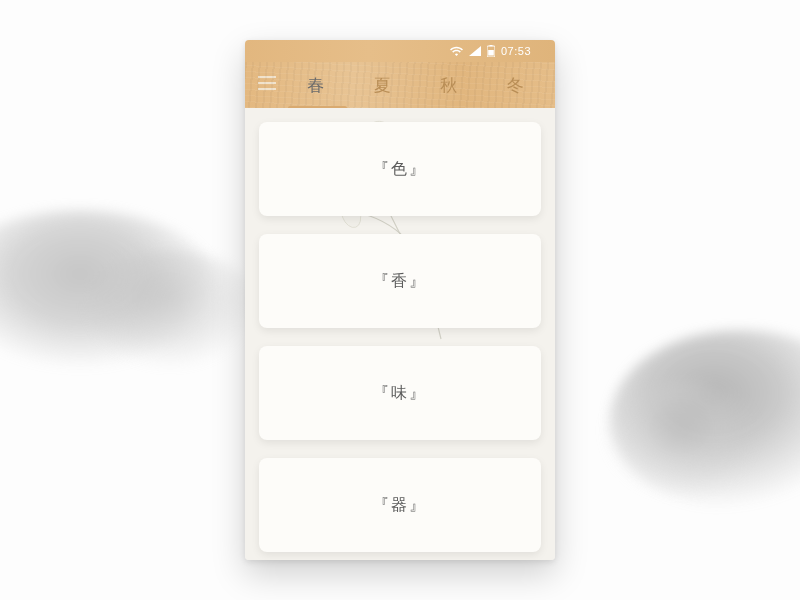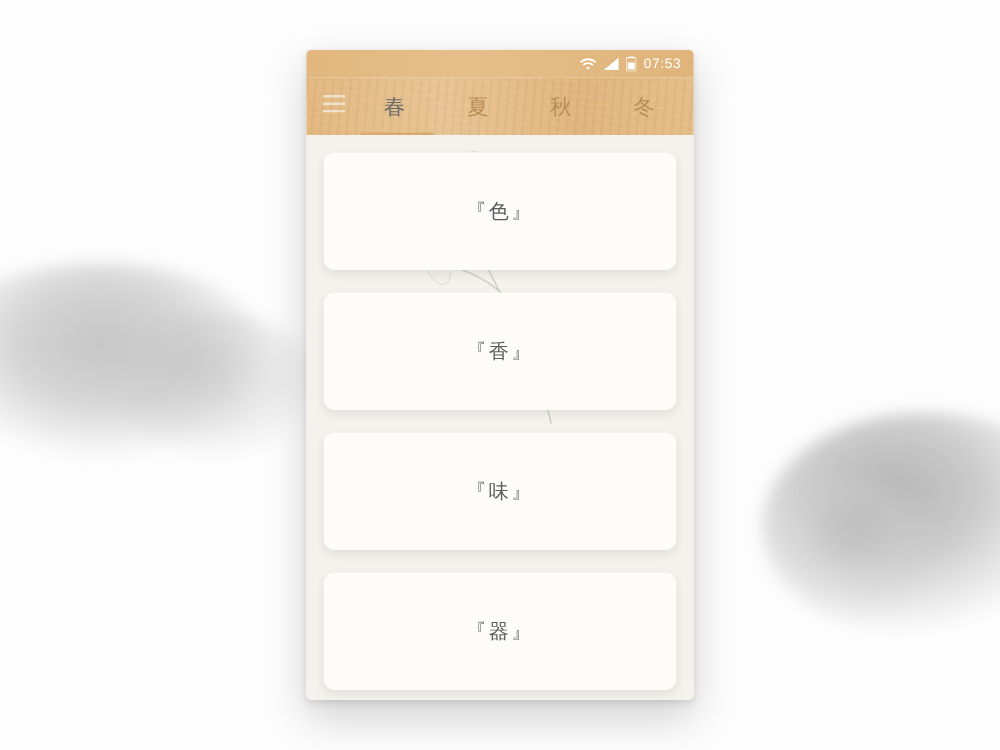--- a/index.html
+++ b/index.html
@@ -43,21 +43,21 @@
     overflow: hidden;
   }
 
   
   .statusbar {
     height: 22px;
     display: flex;
     align-items: center;
     justify-content: flex-end;
     gap: 6px;
-    padding: 0 10px;
+    padding: 0 24px;
     font-size: 11px;
     color: #ffffff;
     background: linear-gradient(90deg,#e2b77f 0%, #e6be89 40%, #dfb47b 100%);
   }
   .statusbar svg { display:block; }
   .clock { letter-spacing: 0.5px; }
 
   
   .tabbar {
     height: 46px;

